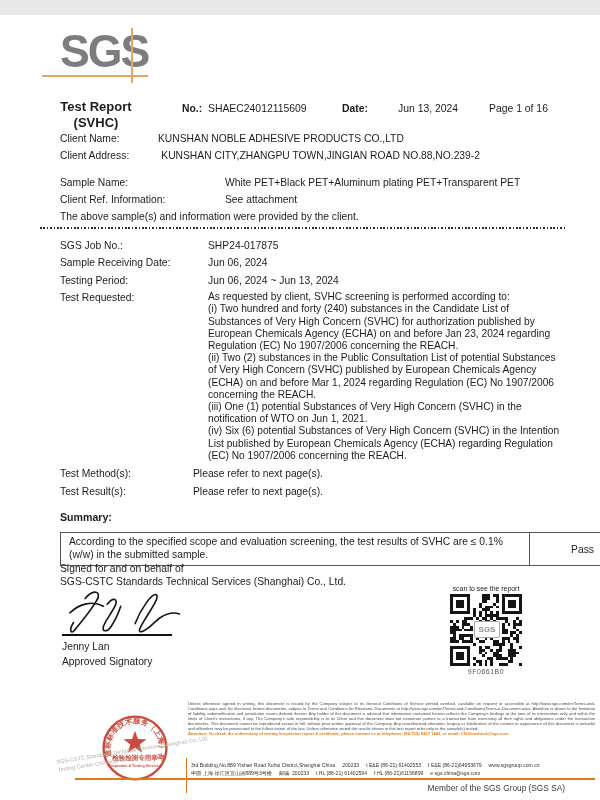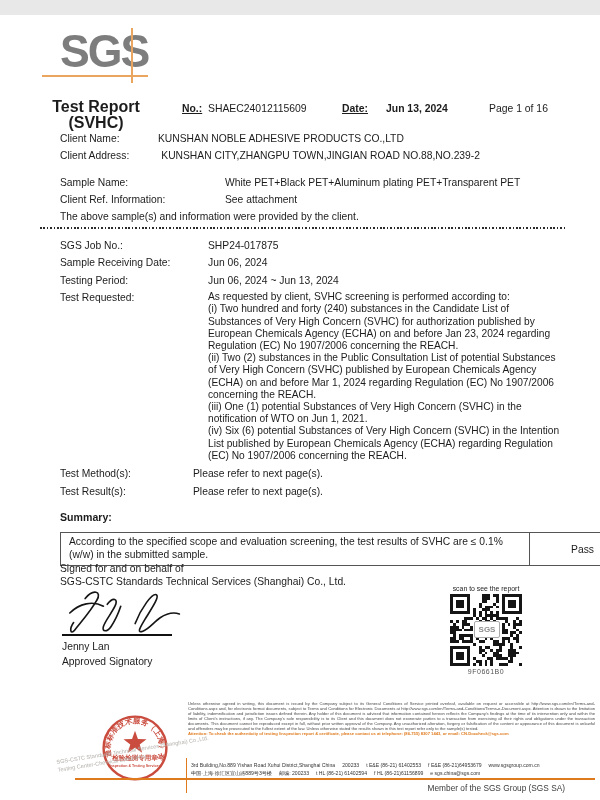--- a/index.html
+++ b/index.html
@@ -7,23 +7,23 @@
   .page{
     position:relative;width:600px;height:800px;margin:15px auto;background:#ffffff;
     font-family:"Liberation Sans","DejaVu Sans",sans-serif;color:#1c1c1c;overflow:hidden;
   }
   
   .logo-text{position:absolute;left:60px;top:13px;font-size:46px;font-weight:bold;
     color:#7d7d7d;letter-spacing:-2px;transform:scaleX(.97);transform-origin:left top;line-height:1;}
   .logo-hline{position:absolute;left:42px;top:60px;width:106px;height:2px;background:#eaa55e;}
   .logo-vline{position:absolute;left:131px;top:13px;width:2px;height:55px;background:#eaa55e;}
   .report-title{position:absolute;left:46px;top:84px;width:100px;text-align:center;
-    font-weight:bold;font-size:16px;line-height:16px;}
+    font-weight:bold;font-size:13px;line-height:16px;}
   .hdr{position:absolute;top:88px;font-size:10.4px;}
-  .hdr.b{font-weight:bold;text-decoration:underline;}
+  .hdr.b{font-weight:bold;}
   
   .content{position:absolute;left:60px;top:117px;width:505px;font-size:10.3px;line-height:13px;}
   .row{display:flex;margin-bottom:4px;gap:32px;}
   .row .lab{flex:0 0 66px;white-space:nowrap;}
   .row.wide .lab{flex:0 0 133px;}
   .row .val{white-space:nowrap;}
   .gap{height:10px;}
   .note{margin-top:2px;}
   .dotline{height:1.6px;margin:4px 0 10px -20px;width:525px;
     background-image:repeating-linear-gradient(90deg,#2b2b2b 0 1.6px,transparent 1.6px 3.4px);}
@@ -77,21 +77,21 @@
   <div class="logo-hline"></div>
   <div class="logo-vline"></div>
 
   <div class="report-title">
     <div>Test Report</div>
     <div>(SVHC)</div>
   </div>
   <span class="hdr b" style="left:182px;">No.:</span>
   <span class="hdr" style="left:208px;">SHAEC24012115609</span>
   <span class="hdr b" style="left:342px;">Date:</span>
-  <span class="hdr" style="left:386px;font-weight:bold;">Jun 13, 2024</span>
+  <span class="hdr" style="left:398px;">Jun 13, 2024</span>
   <span class="hdr" style="left:489px;">Page 1 of 16</span>
 
   <div class="content">
 
     <div class="row">
       <span class="lab">Client Name:</span>
       <span class="val">KUNSHAN NOBLE ADHESIVE PRODUCTS CO.,LTD</span>
     </div>
     <div class="row">
       <span class="lab">Client Address:</span>

